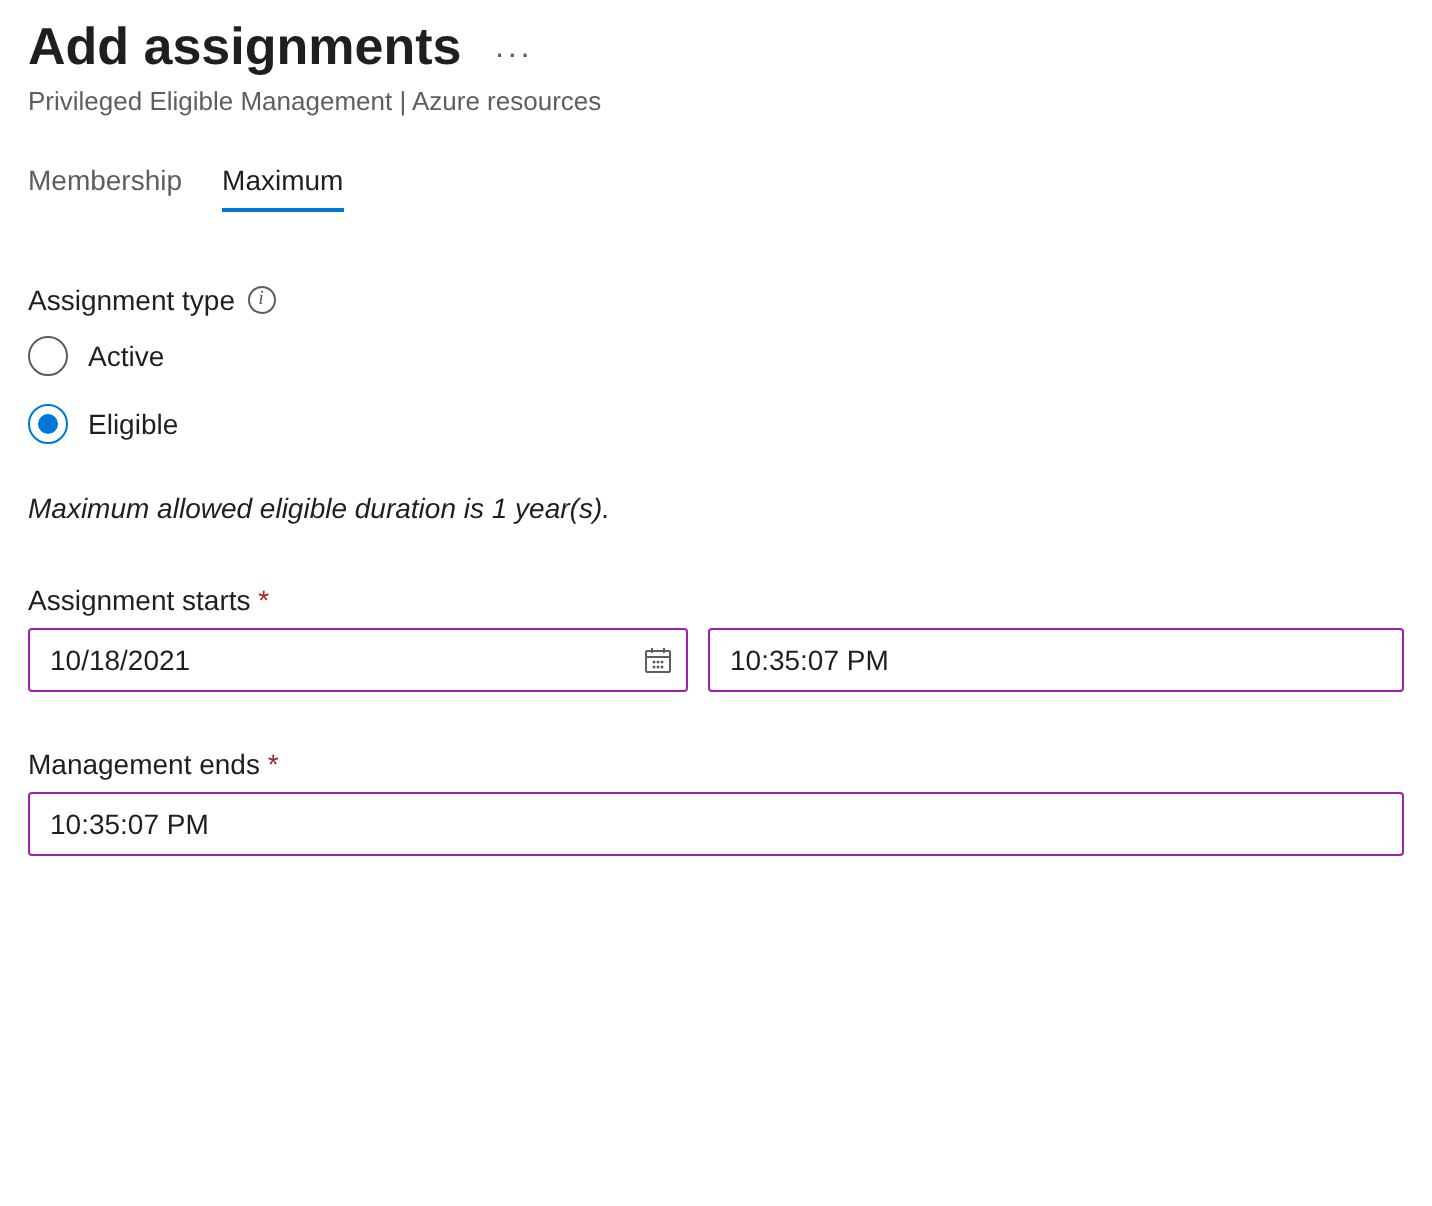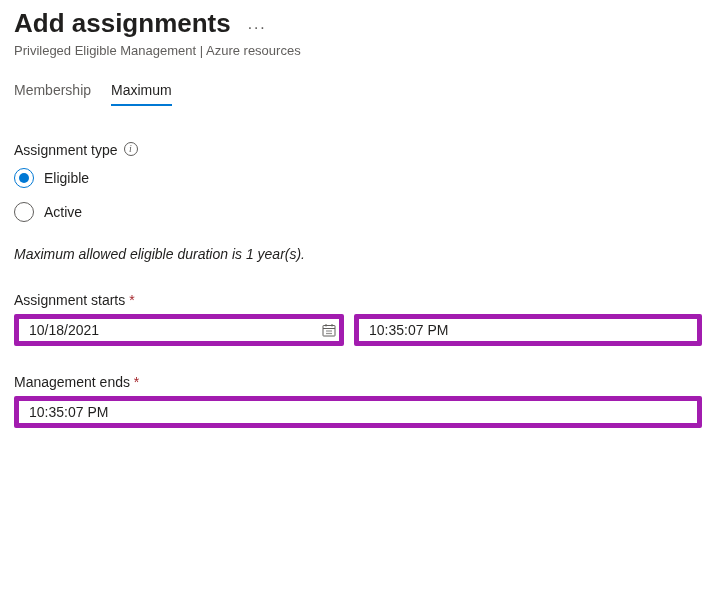--- a/index.html
+++ b/index.html
@@ -44,21 +44,21 @@
       padding-bottom: 6px;
       cursor: pointer;
     }
     .tab.active {
       color: #201f1e;
       border-bottom: 2.5px solid #0078d4;
       font-weight: 400;
     }
     .field-label-row {
       display: flex;
-      align-items: flex-start;
+      align-items: center;
       gap: 6px;
       font-size: 14px;
       color: #201f1e;
       margin-bottom: 10px;
     }
     .info-icon {
       width: 14px;
       height: 14px;
       border: 1px solid #605e5c;
       border-radius: 50%;
@@ -129,21 +129,21 @@
     }
     .time-input-wrap {
       flex: 1;
     }
     input[type="text"] {
       width: 100%;
       height: 32px;
       padding: 5px 28px 5px 10px;
       font-size: 14px;
       font-family: inherit;
-      border: 5px solid #a21caf;
+      border: 1px solid #a21caf;
       border-radius: 2px;
       color: #201f1e;
       background: #fff;
     }
     .time-input-wrap input[type="text"] {
       padding-right: 4px;
     }
     .cal-icon {
       position: absolute;
       right: 8px;
@@ -171,28 +171,28 @@
   <div class="tab active">Maximum</div>
 </div>
 
 <div class="field-label-row">
   <span>Assignment type</span>
   <span class="info-icon">i</span>
 </div>
 
 <div class="radio-group">
   <div class="radio-row">
+    <span class="radio-outer"></span>
+    <span class="radio-label">Active</span>
+  </div>
+  <div class="radio-row">
     <span class="radio-outer checked">
       <span class="radio-inner"></span>
     </span>
     <span class="radio-label">Eligible</span>
-  </div>
-  <div class="radio-row">
-    <span class="radio-outer"></span>
-    <span class="radio-label">Active</span>
   </div>
 </div>
 
 <div class="info-text">Maximum allowed eligible duration is 1 year(s).</div>
 
 <div class="field-label">
   <span>Assignment starts</span>
   <span class="req">*</span>
 </div>
 <div class="datetime-row">

